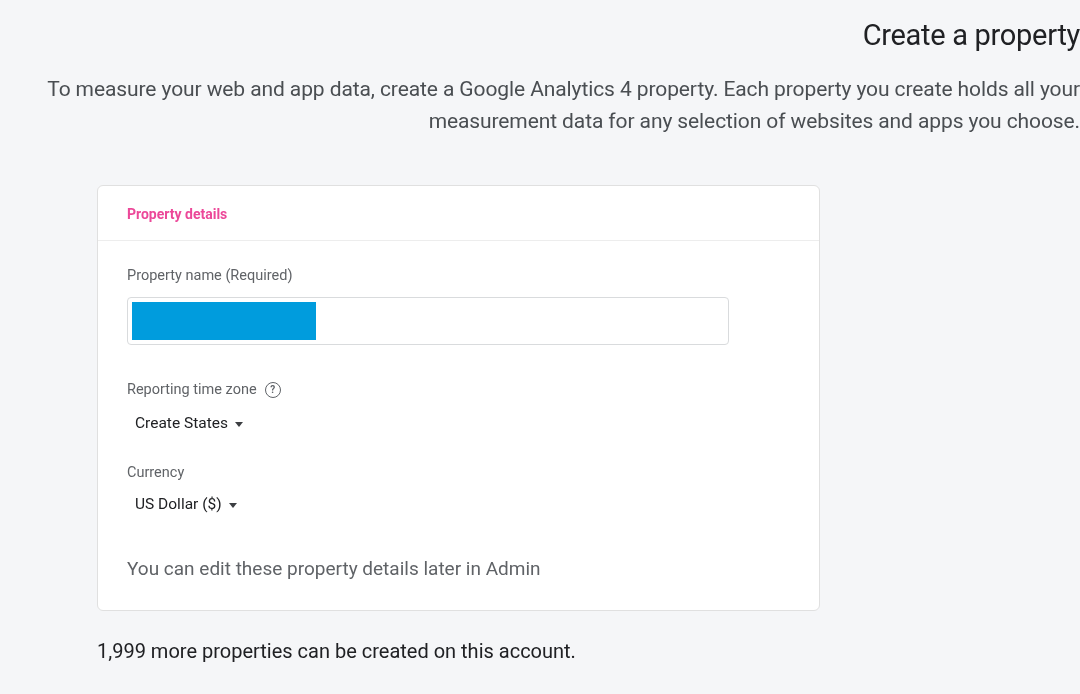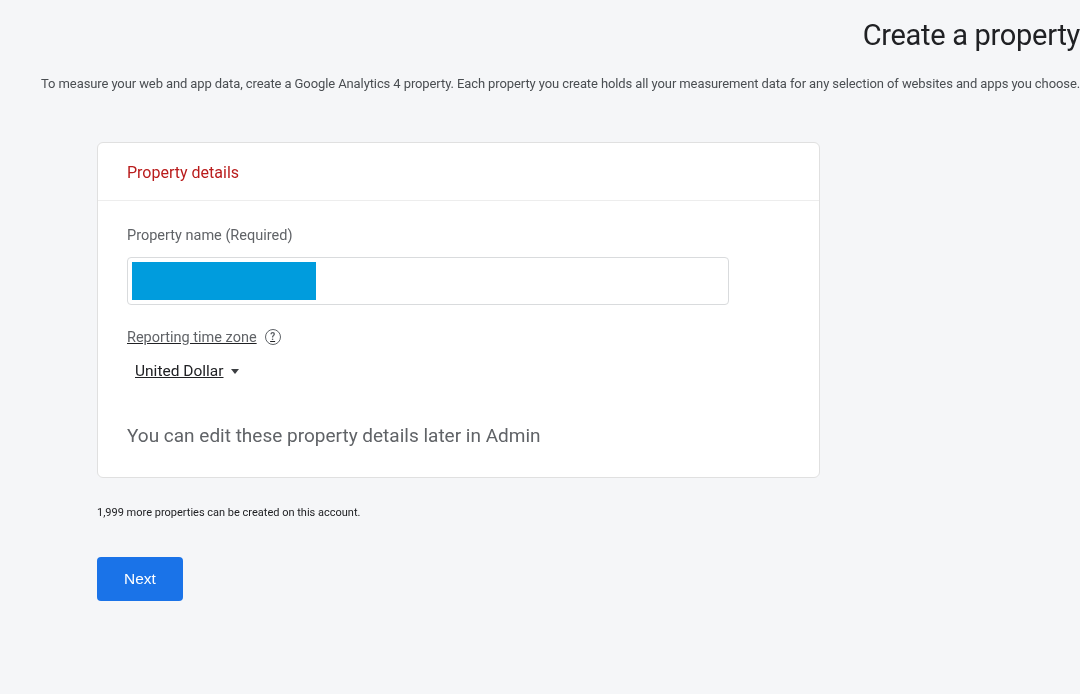--- a/index.html
+++ b/index.html
@@ -19,21 +19,21 @@
       text-align: right;
       padding-top: 18px;
     }
     .page-title {
       font-size: 29px;
       font-weight: 400;
       color: #202124;
       letter-spacing: -0.3px;
     }
     .page-subtitle {
-      font-size: 13px;
+      font-size: 21px;
       color: #4a4e52;
       margin-top: 22px;
       line-height: 1.5;
       letter-spacing: -0.1px;
       padding: 0 0px;
     }
     .content-wrap {
       width: 723px;
       margin: 48px auto 0 auto;
       margin-left: 97px;
@@ -41,23 +41,23 @@
     .card {
       background: #fff;
       border: 1px solid #e0e0e0;
       border-radius: 6px;
     }
     .card-header {
       padding: 20px 28px 18px 29px;
       border-bottom: 1px solid #ededed;
     }
     .card-header-title {
-      font-size: 16px;
-      font-weight: 400;
-      color: #b91c1c;
+      font-size: 14px;
+      font-weight: 700;
+      color: #ec4899;
     }
     .card-body {
       padding: 26px 29px 30px 29px;
     }
     .field-label {
       font-size: 14.5px;
       color: #606367;
       display: flex;
       align-items: center;
       gap: 8px;
@@ -72,22 +72,21 @@
       background: #fff;
       display: flex;
       align-items: stretch;
     }
     .text-input-highlight {
       width: 184px;
       height: 100%;
       background: #009cdd;
     }
     .timezone-section {
-      margin-top: 24px;
-      text-decoration: underline;
+      margin-top: 36px;
     }
     .dropdown-row {
       display: flex;
       align-items: center;
       gap: 28px;
       margin-top: 16px;
       margin-left: 8px;
     }
     .dropdown {
       display: flex;
@@ -113,21 +112,21 @@
       margin-top: 14px;
       margin-left: 8px;
     }
     .note {
       margin-top: 44px;
       font-size: 19px;
       color: #606367;
     }
     .remaining {
       margin-top: 28px;
-      font-size: 11px;
+      font-size: 20px;
       color: #202124;
     }
     .next-btn {
       margin-top: 38px;
       padding: 13px 27px;
       background: #1a73e8;
       color: #fff;
       border: none;
       border-radius: 4px;
       font-size: 15.5px;
@@ -168,26 +167,33 @@
         <div class="text-input-highlight"></div>
       </div>
 
       <div class="timezone-section">
         <div class="field-label">
           <span>Reporting time zone</span>
           <span class="help-circle">?</span>
         </div>
         <div class="dropdown-row">
           <div class="dropdown">
-            <span>United Dollar</span>
+            <span>Create States</span>
             <span class="caret"></span>
           </div>
         </div>
       </div>
 
+      <div class="currency-section">
+        <div class="field-label">Currency</div>
+        <div class="dropdown currency-dropdown">
+          <span>US Dollar ($)</span>
+          <span class="caret"></span>
+        </div>
+      </div>
 
       <div class="note">You can edit these property details later in Admin</div>
     </div>
   </div>
 
   <div class="remaining">1,999 more properties can be created on this account.</div>
 
   <button class="next-btn">Next</button>
 </div>
 

